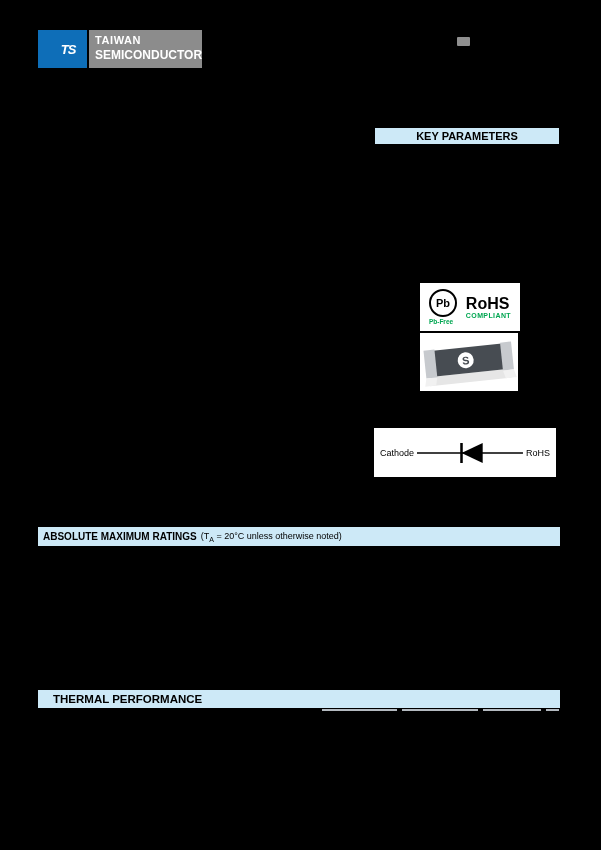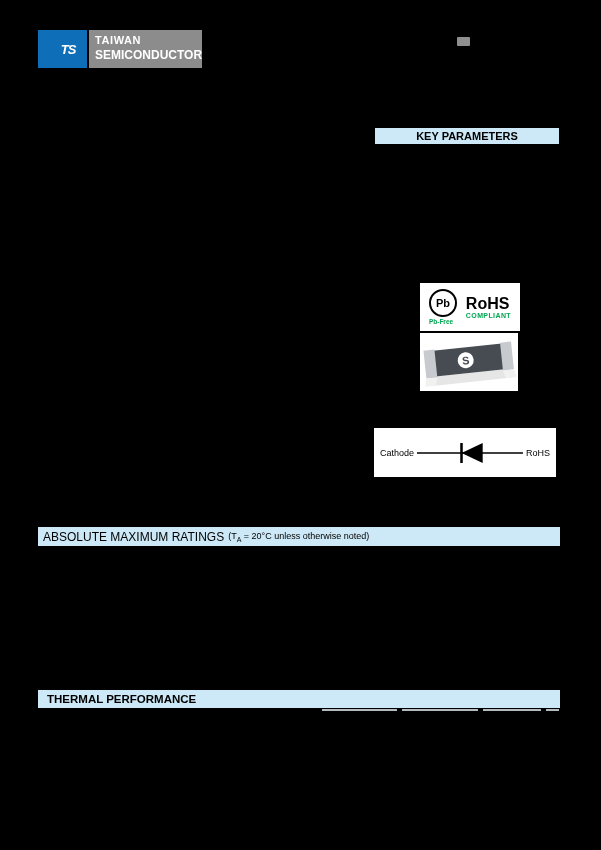--- a/index.html
+++ b/index.html
@@ -33,24 +33,24 @@
     background: #8f8f8f; border-radius: 1px; }
 
   
   .bluebar { background: #CDE9F7; color: #000; display: flex; align-items: center; }
   .key-params {
     left: 374px; top: 127px; width: 186px; height: 18px;
     justify-content: center; font-weight: bold; font-size: 11px;
     border: 1px solid #000;
   }
   .absmax-bar { left: 38px; top: 527px; width: 522px; height: 19px; padding-left: 5px; }
-  .absmax-title { font-weight: normal; font-size: 12px; }
+  .absmax-title { font-weight: bold; font-size: 10px; }
   .absmax-note { font-size: 9px; margin-left: 4px; }
   .absmax-note sub { font-size: 7px; }
-  .thermal-bar { left: 38px; top: 690px; width: 522px; height: 18px; padding-left: 9px;
+  .thermal-bar { left: 38px; top: 690px; width: 522px; height: 18px; padding-left: 15px;
     font-weight: bold; font-size: 11.5px; }
 
   
   .badge-box { left: 420px; top: 283px; width: 100px; height: 48px; background: #fff;
     display: flex; align-items: center; justify-content: space-evenly; }
   .pb-wrap { }
   .pb-circle { width: 24px; height: 24px; border: 2.5px solid #000; border-radius: 50%;
     display: flex; align-items: center; justify-content: center;
     font-weight: bold; font-size: 11px; color: #000; margin: 0 auto; }
   .pb-free { color: #00A651; font-size: 6.5px; font-weight: bold; margin-top: 1px; }

